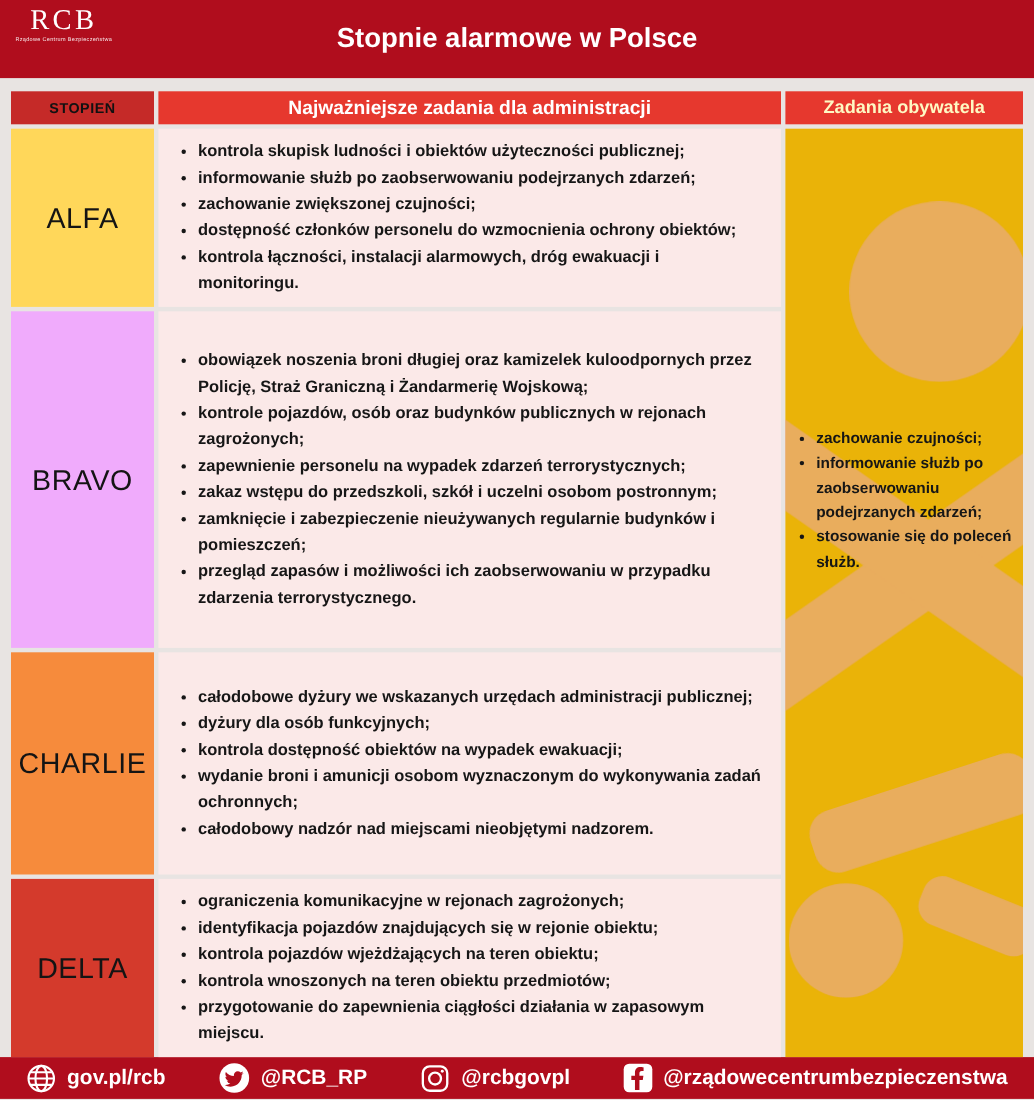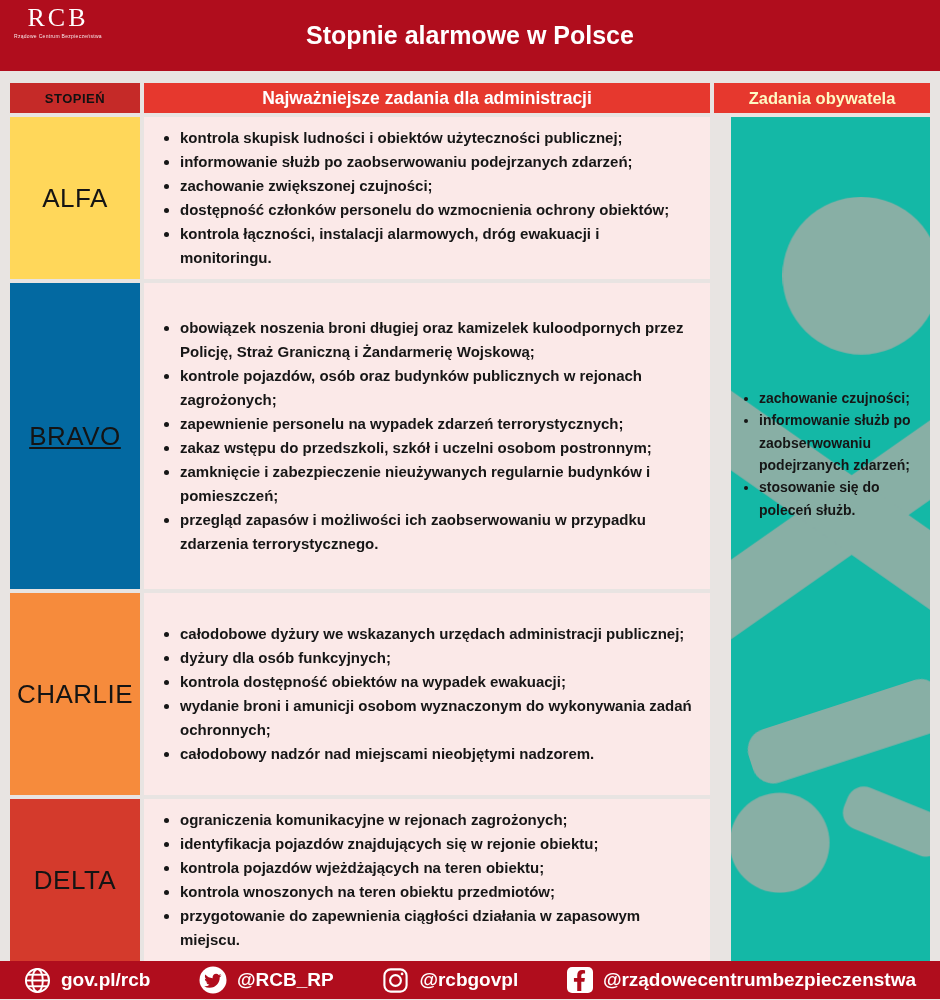--- a/index.html
+++ b/index.html
@@ -55,25 +55,24 @@
     padding:6px 16px 6px 10px;
   }
   .task-list { list-style:disc; padding-left:26px; }
   .task-list li {
     font-size:15px; font-weight:700; color:#161616;
     line-height:1.6; margin:0;
   }
 
   .citizen-cell {
     grid-column:3; grid-row:2 / span 4;
-    background:#14b8a6;
+    background:#eab308;
     position:relative; overflow:hidden;
     display:flex; align-items:center;
     padding:0 8px 170px 0;
-    margin-left:17px;
   }
   .citizen-cell .task-list { position:relative; z-index:1; padding-left:28px; }
   .citizen-cell .task-list li { font-size:14px; line-height:1.6; }
 
   .watermark { position:absolute; inset:0; z-index:0; width:100%; height:100%; }
 
   
   .bottombar {
     height:38px; background:#B00D1D;
     display:flex; align-items:center; justify-content:space-between;
@@ -121,21 +120,21 @@
     </div>
     <div class="admin-cell" style="grid-row: 2;">
       <ul class="task-list">
         <li>kontrola skupisk ludności i obiektów użyteczności publicznej;</li>
         <li>informowanie służb po zaobserwowaniu podejrzanych zdarzeń;</li>
         <li>zachowanie zwiększonej czujności;</li>
         <li>dostępność członków personelu do wzmocnienia ochrony obiektów;</li>
         <li>kontrola łączności, instalacji alarmowych, dróg ewakuacji i monitoringu.</li>
       </ul>
     </div>
-    <div class="level-cell" style="background: #0369a1; grid-row: 3; text-decoration: underline;">
+    <div class="level-cell" style="background: #f0abfc; grid-row: 3;">
       <span>BRAVO</span>
     </div>
     <div class="admin-cell" style="grid-row: 3; justify-content: flex-end;">
       <ul class="task-list">
         <li>obowiązek noszenia broni długiej oraz kamizelek kuloodpornych przez Policję, Straż Graniczną i Żandarmerię Wojskową;</li>
         <li>kontrole pojazdów, osób oraz budynków publicznych w rejonach zagrożonych;</li>
         <li>zapewnienie personelu na wypadek zdarzeń terrorystycznych;</li>
         <li>zakaz wstępu do przedszkoli, szkół i uczelni osobom postronnym;</li>
         <li>zamknięcie i zabezpieczenie nieużywanych regularnie budynków i pomieszczeń;</li>
         <li>przegląd zapasów i możliwości ich zaobserwowaniu w przypadku zdarzenia terrorystycznego.</li>

